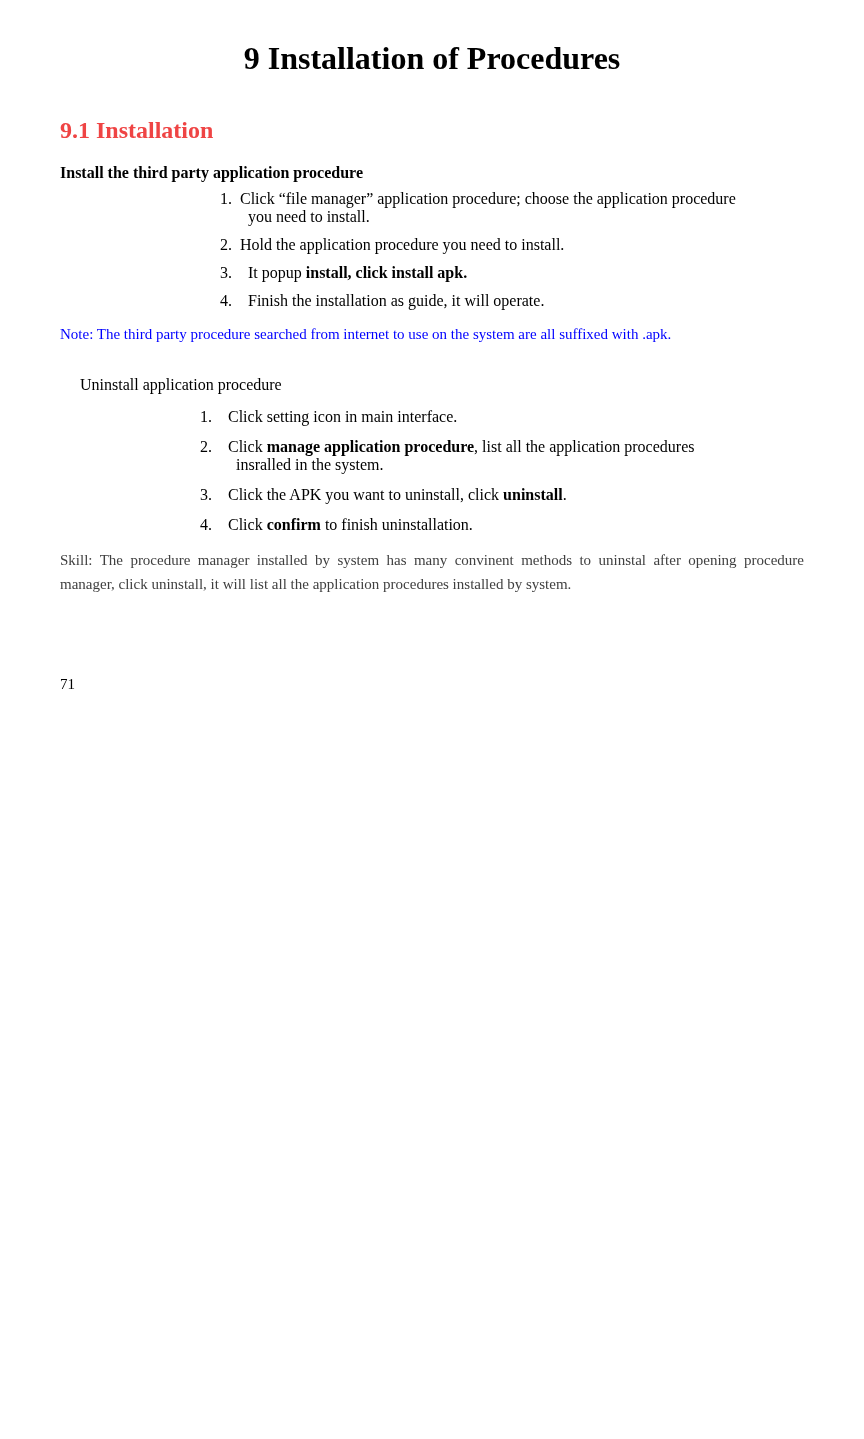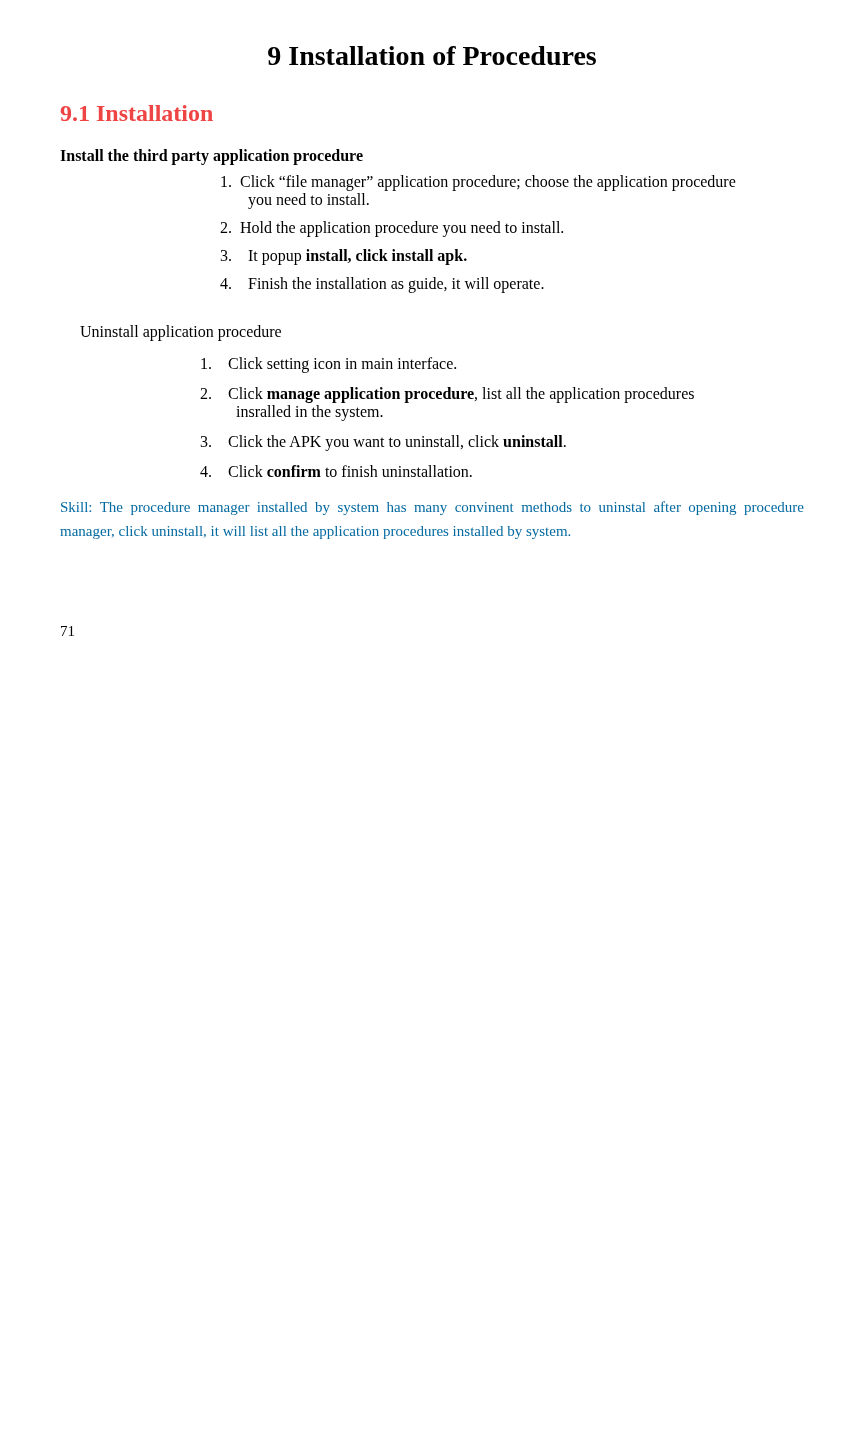--- a/index.html
+++ b/index.html
@@ -13,23 +13,23 @@
       font-family: "Times New Roman", Times, serif;
       font-size: 16px;
       color: #000000;
       width: 864px;
       min-height: 1439px;
       padding: 40px 60px 60px 60px;
     }
 
     .page-title {
       text-align: center;
-      font-size: 28px;
+      font-size: 32px;
       font-weight: bold;
-      margin-bottom: 28px;
+      margin-bottom: 40px;
       color: #000000;
     }
 
     .section-heading {
       font-size: 24px;
       font-weight: bold;
       margin-bottom: 20px;
       color: #ef4444;
     }
 
@@ -73,21 +73,21 @@
       margin-left: 140px;
       margin-bottom: 4px;
     }
 
     .ordered-list-92 li {
       margin-bottom: 12px;
       text-align: justify;
     }
 
     .skill-text {
-      color: #0369a1;
+      color: #404040;
       font-size: 15px;
       margin: 14px 0 24px 0;
       text-align: justify;
       line-height: 1.6;
     }
 
     .page-number {
       text-align: left;
       margin-top: 80px;
       font-size: 15px;
@@ -117,20 +117,21 @@
       <span>2.&nbsp;&nbsp;Hold the application procedure you need to install.</span>
     </li>
     <li>
       <span>3.&nbsp;&nbsp;&nbsp;&nbsp;It popup <strong>install, click install apk.</strong></span>
     </li>
     <li>
       <span>4.&nbsp;&nbsp;&nbsp;&nbsp;Finish the installation as guide, it will operate.</span>
     </li>
   </ol>
 
+  <p class="note-text">Note: The third party procedure searched from internet to use on the system are all suffixed with .apk.</p>
 </div>
 
 <div class="section-92 section-divider">
 
   <p class="uninstall-label">Uninstall application procedure</p>
 
   <ol class="ordered-list-92" style="list-style: none;">
     <li>
       <span>1.&nbsp;&nbsp;&nbsp;&nbsp;Click setting icon in main interface.</span>
     </li>

